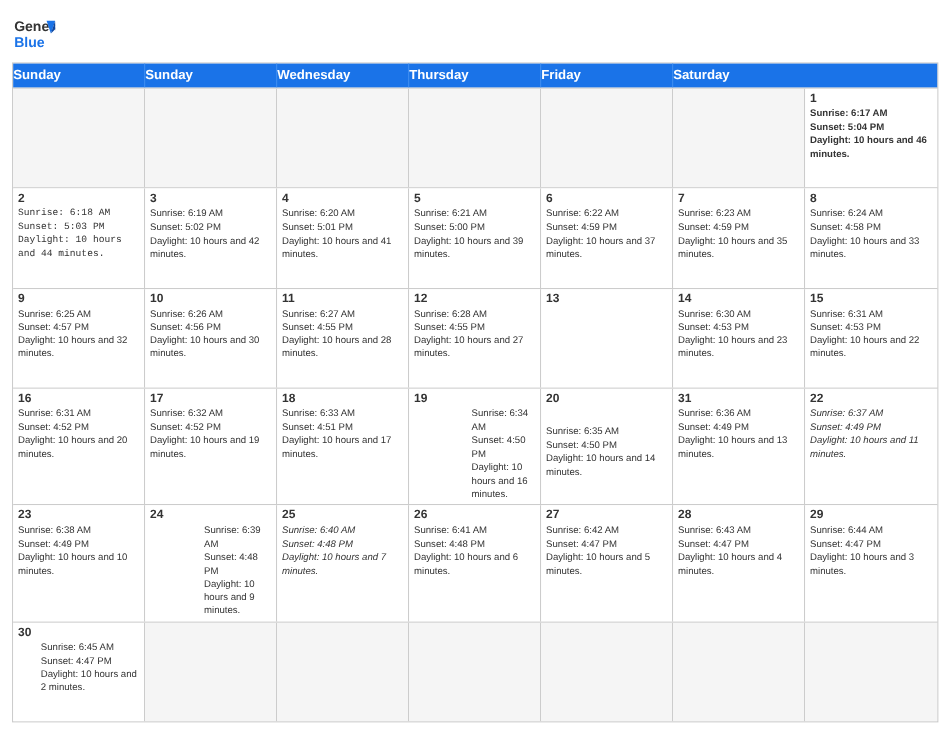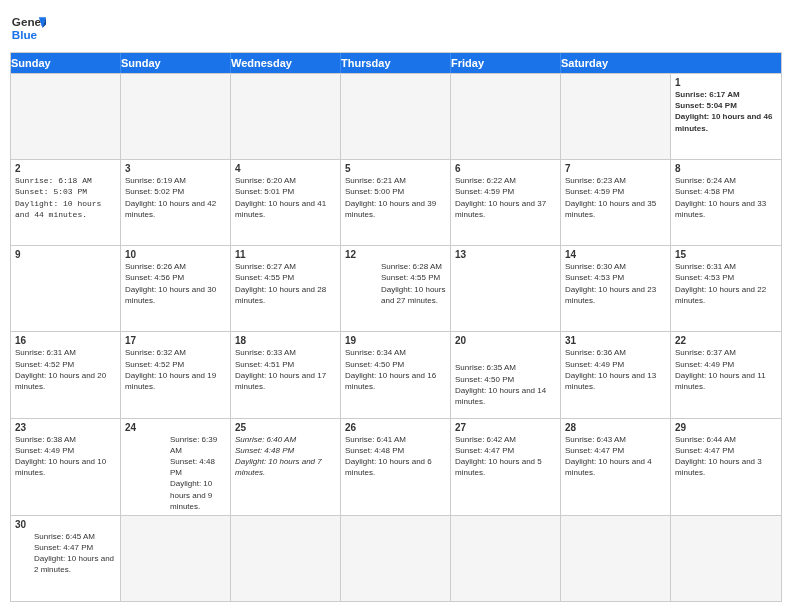--- a/index.html
+++ b/index.html
@@ -182,36 +182,39 @@
           <div class="cal-cell">
             <span class="day-num">8</span>
             <div class="cell-info" style="white-space: pre-line;">Sunrise: 6:24 AM
 Sunset: 4:58 PM
 Daylight: 10 hours and 33 minutes.</div>
           </div>
         </div>
         <div class="cal-row">
           <div class="cal-cell">
             <span class="day-num">9</span>
+            <div class="cell-info" style="white-space: pre-line;">Sunrise: 6:25 AM
+Sunset: 4:57 PM
+Daylight: 10 hours and 32 minutes.</div>
           </div>
           <div class="cal-cell">
             <span class="day-num">10</span>
             <div class="cell-info" style="white-space: pre-line;">Sunrise: 6:26 AM
 Sunset: 4:56 PM
 Daylight: 10 hours and 30 minutes.</div>
           </div>
           <div class="cal-cell">
             <span class="day-num">11</span>
             <div class="cell-info" style="white-space: pre-line;">Sunrise: 6:27 AM
 Sunset: 4:55 PM
 Daylight: 10 hours and 28 minutes.</div>
           </div>
           <div class="cal-cell">
             <span class="day-num">12</span>
-            <div class="cell-info" style="white-space: pre-line; margin-left: 36px;">Sunrise: 6:28 AM
+            <div class="cell-info" style="white-space: pre-line;">Sunrise: 6:28 AM
 Sunset: 4:55 PM
 Daylight: 10 hours and 27 minutes.</div>
           </div>
           <div class="cal-cell">
             <span class="day-num">13</span>
           </div>
           <div class="cal-cell">
             <span class="day-num">14</span>
             <div class="cell-info" style="white-space: pre-line;">Sunrise: 6:30 AM
 Sunset: 4:53 PM
@@ -238,39 +241,39 @@
 Daylight: 10 hours and 19 minutes.</div>
           </div>
           <div class="cal-cell">
             <span class="day-num">18</span>
             <div class="cell-info" style="white-space: pre-line;">Sunrise: 6:33 AM
 Sunset: 4:51 PM
 Daylight: 10 hours and 17 minutes.</div>
           </div>
           <div class="cal-cell">
             <span class="day-num">19</span>
-            <div class="cell-info" style="white-space: pre-line;">Sunrise: 6:34 AM
+            <div class="cell-info" style="white-space: pre-line; margin-left: 48px;">Sunrise: 6:34 AM
 Sunset: 4:50 PM
 Daylight: 10 hours and 16 minutes.</div>
           </div>
           <div class="cal-cell">
             <span class="day-num">20</span>
             <div class="cell-info" style="white-space: pre-line; margin-top: 16px;">Sunrise: 6:35 AM
 Sunset: 4:50 PM
 Daylight: 10 hours and 14 minutes.</div>
           </div>
           <div class="cal-cell">
             <span class="day-num">31</span>
             <div class="cell-info" style="white-space: pre-line;">Sunrise: 6:36 AM
 Sunset: 4:49 PM
 Daylight: 10 hours and 13 minutes.</div>
           </div>
           <div class="cal-cell">
             <span class="day-num">22</span>
-            <div class="cell-info" style="white-space: pre-line;">Sunrise: 6:37 AM
+            <div class="cell-info" style="white-space: pre-line; font-style: italic;">Sunrise: 6:37 AM
 Sunset: 4:49 PM
 Daylight: 10 hours and 11 minutes.</div>
           </div>
         </div>
         <div class="cal-row">
           <div class="cal-cell">
             <span class="day-num">23</span>
             <div class="cell-info" style="white-space: pre-line;">Sunrise: 6:38 AM
 Sunset: 4:49 PM
 Daylight: 10 hours and 10 minutes.</div>

